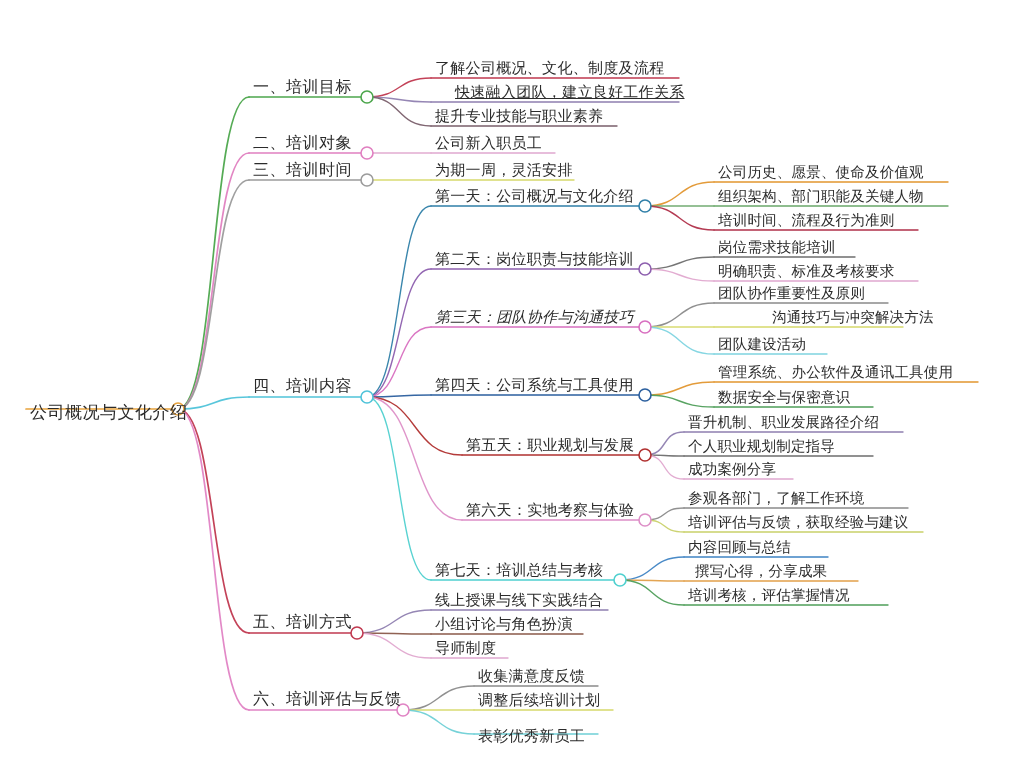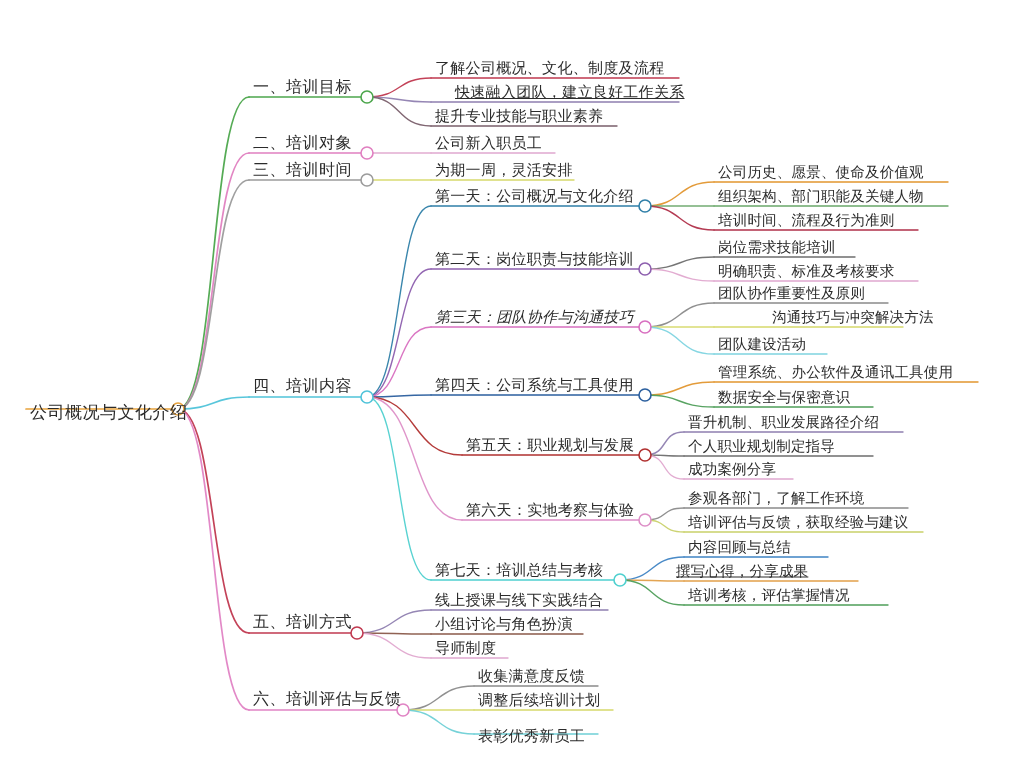--- a/index.html
+++ b/index.html
@@ -158,21 +158,21 @@
       <div class="node lvl3" style="left: 718px; top: 407px;">数据安全与保密意识</div>
       <div class="node lvl2" style="left: 466px; top: 455px;">第五天：职业规划与发展</div>
       <div class="node lvl3" style="left: 688px; top: 432px;">晋升机制、职业发展路径介绍</div>
       <div class="node lvl3" style="left: 688px; top: 456px;">个人职业规划制定指导</div>
       <div class="node lvl3" style="left: 688px; top: 479px;">成功案例分享</div>
       <div class="node lvl2" style="left: 466px; top: 520px;">第六天：实地考察与体验</div>
       <div class="node lvl3" style="left: 688px; top: 508px;">参观各部门，了解工作环境</div>
       <div class="node lvl3" style="left: 688px; top: 532px;">培训评估与反馈，获取经验与建议</div>
       <div class="node lvl2" style="left: 435px; top: 580px;">第七天：培训总结与考核</div>
       <div class="node lvl3" style="left: 688px; top: 557px;">内容回顾与总结</div>
-      <div class="node lvl3" style="left: 676px; top: 581px; text-decoration: underline;">撰写心得，分享成果</div>
+      <div class="node lvl3" style="left: 695px; top: 581px;">撰写心得，分享成果</div>
       <div class="node lvl3" style="left: 688px; top: 605px;">培训考核，评估掌握情况</div>
       <div class="node lvl1" style="left: 253px; top: 633px;">五、培训方式</div>
       <div class="node lvl2" style="left: 435px; top: 610px;">线上授课与线下实践结合</div>
       <div class="node lvl2" style="left: 435px; top: 634px;">小组讨论与角色扮演</div>
       <div class="node lvl2" style="left: 435px; top: 658px;">导师制度</div>
       <div class="node lvl1" style="left: 253px; top: 710px;">六、培训评估与反馈</div>
       <div class="node lvl2" style="left: 478px; top: 686px;">收集满意度反馈</div>
       <div class="node lvl2" style="left: 478px; top: 710px;">调整后续培训计划</div>
       <div class="node lvl2" style="left: 478px; top: 734px; margin-top: 12px;">表彰优秀新员工</div>
     </div>

